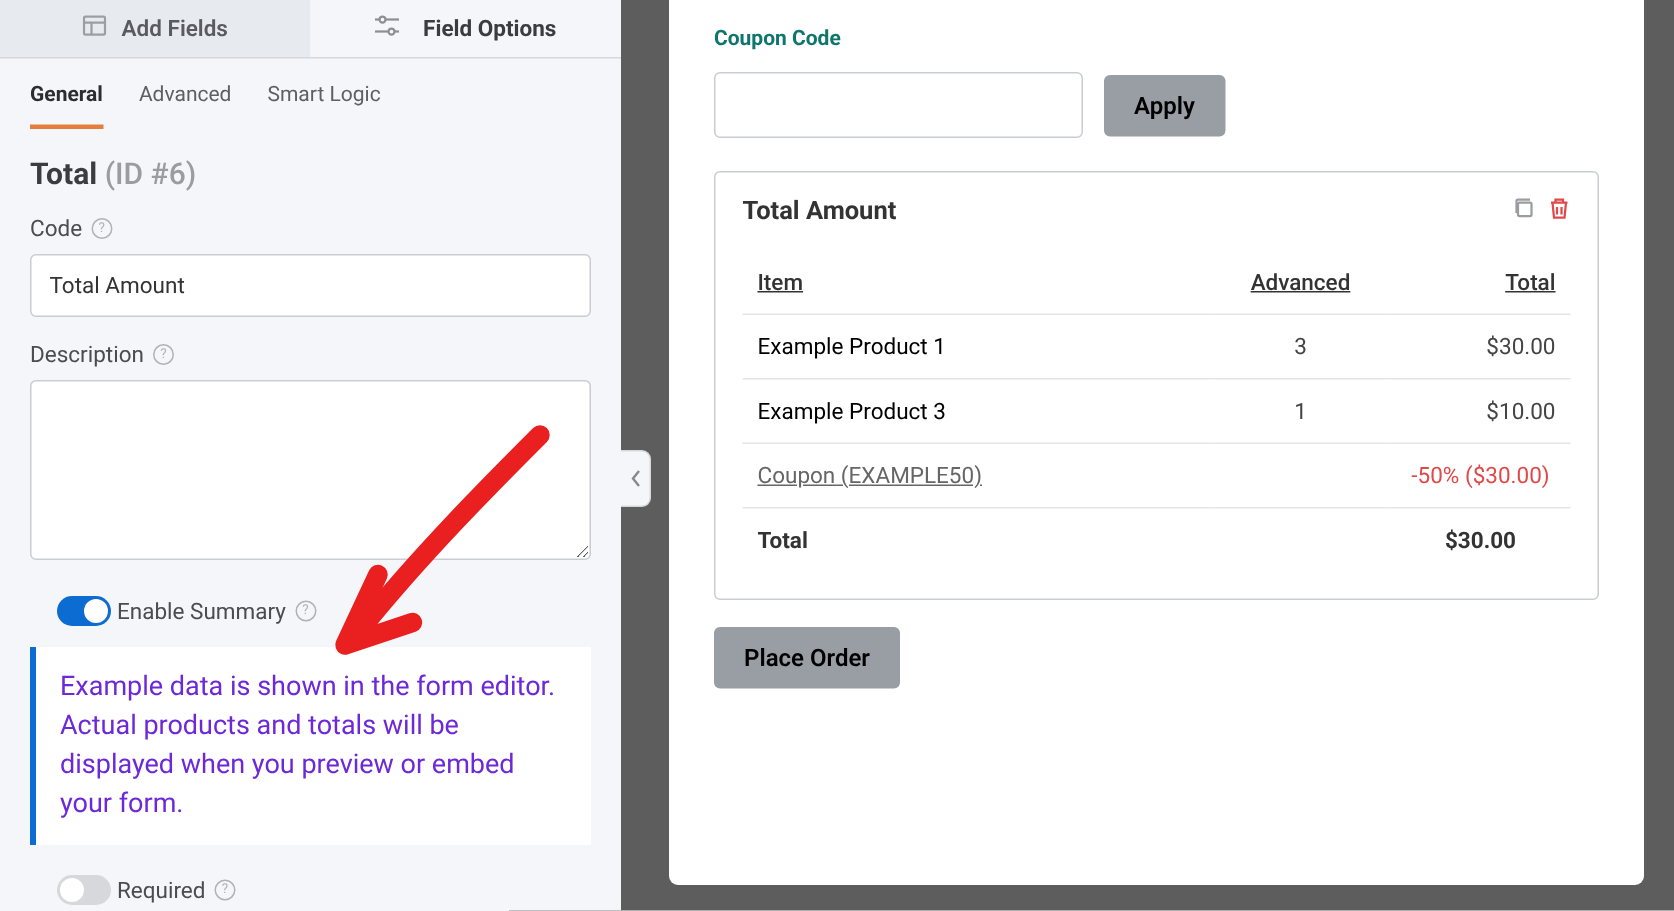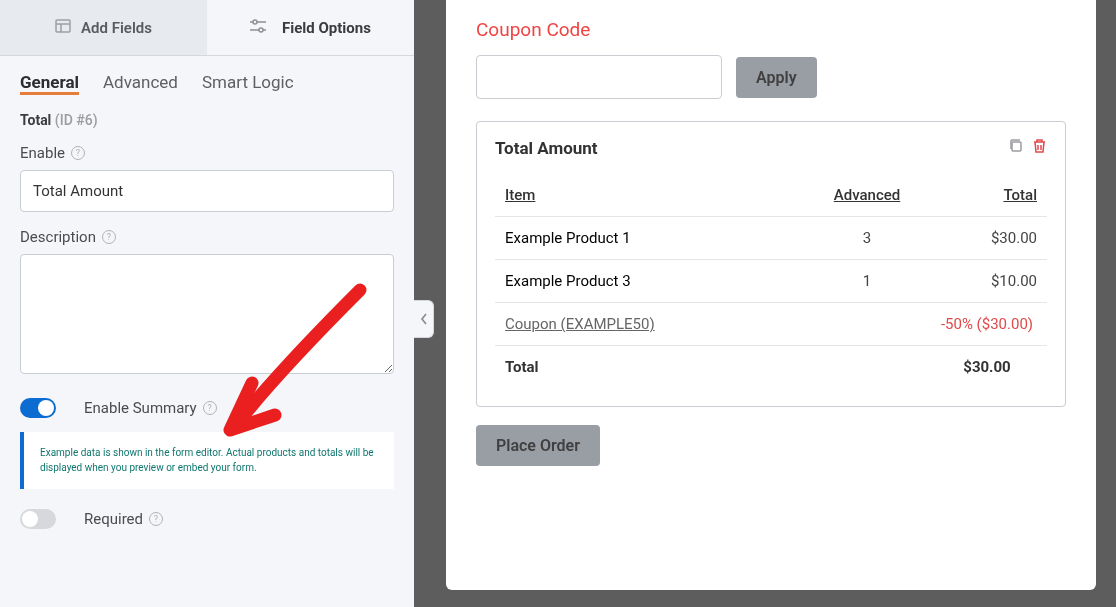--- a/index.html
+++ b/index.html
@@ -20,21 +20,21 @@
       left: 0;
       top: 0;
       width: 414px;
       height: 100%;
       background: #f4f6f9;
       display: flex;
       flex-direction: column;
     }
     .top-tabs {
       display: flex;
-      height: 56px;
+      height: 40px;
       border-bottom: 1px solid #d6d8dc;
     }
     .top-tab {
       flex: 1;
       display: flex;
       align-items: center;
       justify-content: center;
       gap: 10px;
       font-size: 15px;
       color: #5a5b5e;
@@ -50,36 +50,37 @@
       color: #3a3c40;
       gap: 16px;
     }
     .top-tab svg { opacity: 0.6; }
     .sub-tabs {
       display: flex;
       gap: 24px;
       padding: 16px 20px 0 20px;
     }
     .sub-tab {
-      font-size: 17px;
+      font-size: 14px;
       color: #5d5f63;
+      padding-bottom: 12px;
       cursor: pointer;
     }
     .sub-tab.active {
       color: #2b2d30;
       font-weight: 700;
       border-bottom: 3px solid #e57d3c;
       margin-bottom: -1px;
     }
     .panel-content {
       padding: 18px 20px 10px 20px;
       overflow-y: auto;
     }
     .field-title {
-      font-size: 14px;
+      font-size: 20px;
       font-weight: 700;
       color: #3a3c40;
       margin-bottom: 16px;
     }
     .field-title .id {
       color: #9a9ca0;
       font-weight: 500;
     }
     .form-group {
       margin-bottom: 16px;
@@ -120,22 +121,22 @@
       padding: 8px 12px;
       border: 1px solid #c9ccd1;
       border-radius: 4px;
       font-size: 15px;
       resize: vertical;
       background: #fff;
     }
     .toggle-row {
       display: flex;
       align-items: center;
-      gap: 28px;
-      margin: 20px 0 14px 0;
+      gap: 4px;
+      margin: 20px 0 14px 18px;
     }
     .toggle {
       width: 36px;
       height: 20px;
       border-radius: 10px;
       position: relative;
       cursor: pointer;
     }
     .toggle.on {
       background: #0d6cd1;
@@ -167,22 +168,22 @@
       font-size: 15px;
       color: #4a4c50;
       display: flex;
       align-items: center;
       gap: 6px;
     }
     .info-box {
       background: #fff;
       border-left: 4px solid #0d6cd1;
       padding: 14px 16px;
-      font-size: 10px;
-      color: #0f766e;
+      font-size: 18px;
+      color: #6d28d9;
       line-height: 1.45;
       margin-bottom: 18px;
     }
     .panel-collapse {
       position: absolute;
       left: 414px;
       top: 300px;
       width: 20px;
       height: 38px;
       background: #f4f6f9;
@@ -203,41 +204,41 @@
       width: 650px;
       height: 590px;
       background: #fff;
       padding: 18px 30px 24px 30px;
       border-radius: 0 0 6px 6px;
     }
     .coupon-section {
       margin-bottom: 22px;
     }
     .coupon-label {
-      font-size: 19px;
-      font-weight: 400;
-      color: #ef4444;
+      font-size: 14px;
+      font-weight: 700;
+      color: #0f766e;
       margin-bottom: 14px;
     }
     .coupon-row {
       display: flex;
       gap: 14px;
       align-items: center;
     }
     .coupon-input {
       width: 246px;
       height: 44px;
       border: 1px solid #c9ccd1;
       border-radius: 4px;
       padding: 8px 12px;
       font-size: 15px;
     }
     .btn-grey {
       background: #999ea4;
-      color: #404040;
+      color: #000000;
       border: none;
       border-radius: 4px;
       padding: 11px 20px;
       font-size: 16px;
       font-weight: 600;
       cursor: pointer;
     }
     .total-block {
       border: 1px solid #c9ccd1;
       border-radius: 4px;
@@ -332,21 +333,21 @@
   </div>
 
   <div class="panel-content">
     <div class="field-title">
       <span>Total</span>
       <span class="id">(ID #6)</span>
     </div>
 
     <div class="form-group">
       <div class="form-label">
-        <span>Enable</span>
+        <span>Code</span>
         <span class="help-icon">?</span>
       </div>
       <input class="input-text" value="Total Amount" style="">
     </div>
 
     <div class="form-group">
       <div class="form-label">
         <span>Description</span>
         <span class="help-icon">?</span>
       </div>

